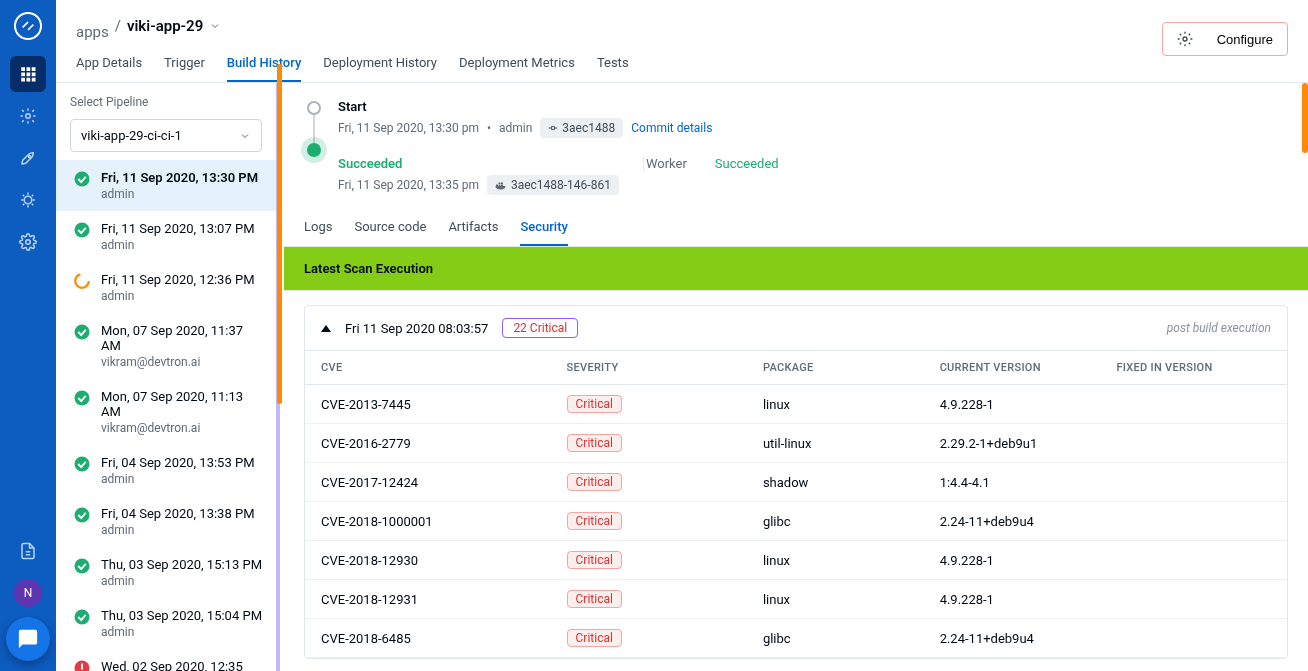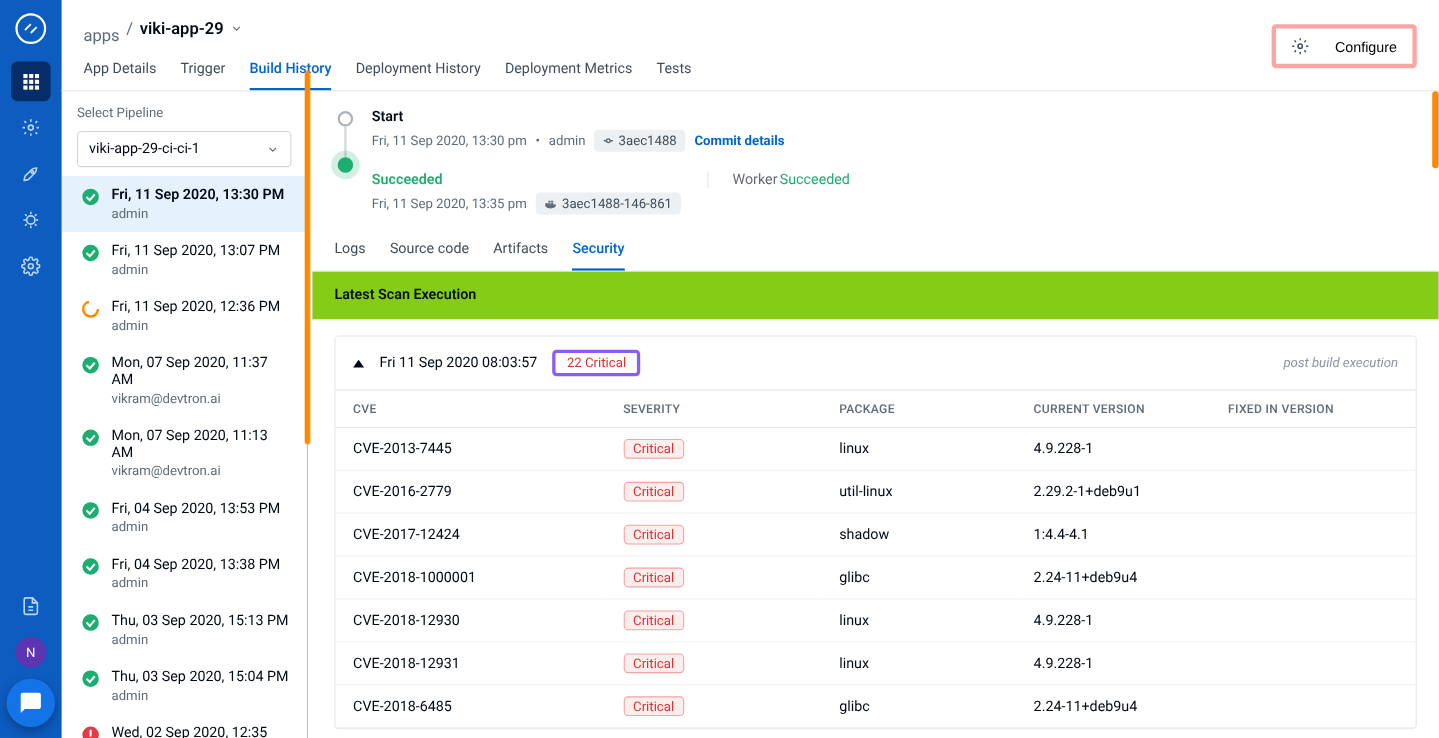--- a/index.html
+++ b/index.html
@@ -16,23 +16,23 @@
   .main { flex: 1; display: flex; flex-direction: column; min-width: 0; }
   .header { padding: 10px 20px 0 20px; border-bottom: 1px solid #e2e7ec; position: relative; }
   .breadcrumb { display: flex; align-items: center; gap: 6px; font-size: 15px; }
   .breadcrumb .parent { color: #5f6b77; margin-top: 13px; }
   .breadcrumb .slash { color: #5f6b77; }
   .breadcrumb .current { font-weight: 600; }
   .breadcrumb .chev { color: #5f6b77; }
   .tabs { display: flex; gap: 22px; margin-top: 14px; }
   .tab { padding-bottom: 10px; color: #404d59; cursor: pointer; font-size: 13px; }
   .tab.active { color: #0066cc; border-bottom: 2px solid #0066cc; font-weight: 500; }
-  .configure-btn { position: absolute; right: 20px; top: 22px; border: 4px solid #fca5a5; border-radius: 4px; background: #fff; padding: 8px 14px; display: flex; align-items: center; gap: 24px; cursor: pointer; font-size: 13px; }
+  .configure-btn { position: absolute; right: 20px; top: 22px; border: 1px solid #fca5a5; border-radius: 4px; background: #fff; padding: 8px 14px; display: flex; align-items: center; gap: 24px; cursor: pointer; font-size: 13px; }
   .body { flex: 1; display: flex; min-height: 0; }
-  .sidebar { width: 224px; border-right: 1px solid #c4b5fd; display: flex; flex-direction: column; }
+  .sidebar { width: 224px; border-right: 4px solid #c4b5fd; display: flex; flex-direction: column; }
   .sb-head { padding: 12px 14px 10px; font-size: 12px; color: #5f6b77; }
   .sb-select { margin: 0 14px 8px; border: 1px solid #d0d6dc; border-radius: 4px; padding: 8px 10px; display: flex; align-items: center; justify-content: space-between; font-size: 13px; cursor: pointer; }
   .sb-list { flex: 1; overflow-y: auto; }
   .sb-item { display: flex; gap: 10px; padding: 10px 14px; cursor: pointer; border-left: 3px solid transparent; }
   .sb-item.selected { background: #e5f1fb; }
   .sb-ico { width: 18px; height: 18px; flex-shrink: 0; display: flex; align-items: center; justify-content: center; }
   .sb-text { display: flex; flex-direction: column; gap: 2px; min-width: 0; }
   .sb-date { font-size: 13px; color: #000a14; }
   .sb-item.selected .sb-date { font-weight: 600; }
   .sb-user { font-size: 12px; color: #5f6b77; }
@@ -42,31 +42,31 @@
   .timeline { padding: 16px 20px 10px 20px; display: flex; gap: 14px; }
   .tl-dots { display: flex; flex-direction: column; align-items: center; width: 20px; padding-top: 2px; }
   .tl-dot { width: 14px; height: 14px; border-radius: 50%; border: 2px solid #aab3bc; background: #fff; }
   .tl-line { width: 2px; height: 28px; background: #d0d6dc; }
   .tl-dot.success { border-color: #1dad70; background: #1dad70; box-shadow: 0 0 0 6px rgba(29,173,112,.2); }
   .tl-block { display: flex; flex-direction: column; gap: 4px; }
   .tl-title { font-weight: 600; font-size: 13px; }
   .tl-title.success { color: #1dad70; }
   .tl-sub { color: #5f6b77; font-size: 12px; display: flex; align-items: center; gap: 8px; flex-wrap: wrap; }
   .chip { background: #edf0f3; border-radius: 4px; padding: 3px 8px; font-size: 12px; color: #404d59; display: inline-flex; align-items: center; gap: 4px; }
-  .link { color: #0066cc; cursor: pointer; font-weight: bold; }
-  .worker-row { display: flex; align-items: center; gap: 2px; padding-left: 22px; border-left: 1px solid #e2e7ec; margin-left: 4px; }
+  .link { color: #0066cc; cursor: pointer; }
+  .worker-row { display: flex; align-items: center; gap: 28px; padding-left: 2px; border-left: 1px solid #e2e7ec; margin-left: 4px; }
   .subtabs { display: flex; gap: 22px; padding: 0 20px; border-bottom: 1px solid #e2e7ec; margin-top: 6px; }
   .subtab { padding: 8px 0 10px; color: #404d59; cursor: pointer; font-size: 13px; }
   .subtab.active { color: #0066cc; border-bottom: 2px solid #0066cc; font-weight: 500; }
   .section-title { padding: 14px 20px; font-weight: 600; font-size: 13px; border-bottom: 1px solid #e2e7ec; background: #84cc16; }
   .scan-card { margin: 14px 20px 0; border: 1px solid #e2e7ec; border-radius: 4px; overflow: hidden; }
   .scan-head { display: flex; align-items: center; padding: 12px 16px; gap: 14px; }
   .scan-head .spacer { flex: 1; }
   .scan-head .pbe { color: #8a94a0; font-style: italic; font-size: 12px; }
-  .sev-badge { border: 3px solid #8b5cf6; color: #d93333; background: #fff; border-radius: 4px; padding: 2px 10px; font-size: 12px; }
+  .sev-badge { border: 1px solid #8b5cf6; color: #d93333; background: #fff; border-radius: 4px; padding: 2px 10px; font-size: 12px; }
   .scan-table { width: 100%; border-collapse: collapse; }
   .scan-table th { text-align: left; font-size: 11px; color: #5f6b77; font-weight: 500; letter-spacing: .3px; padding: 10px 16px; border-top: 1px solid #e2e7ec; border-bottom: 1px solid #e2e7ec; }
   .scan-table td { padding: 10px 16px; border-bottom: 1px solid #eef1f4; font-size: 13px; }
   .sev-cell { border: 1px solid #f5a3a3; color: #d93333; background: #fdeeee; border-radius: 4px; padding: 1px 8px; font-size: 12px; display: inline-block; }
   .tri { width: 0; height: 0; border-left: 5px solid transparent; border-right: 5px solid transparent; border-bottom: 7px solid #000a14; cursor: pointer; }
   svg { display: block; }
 </style>
 </head>
 <body>
 

